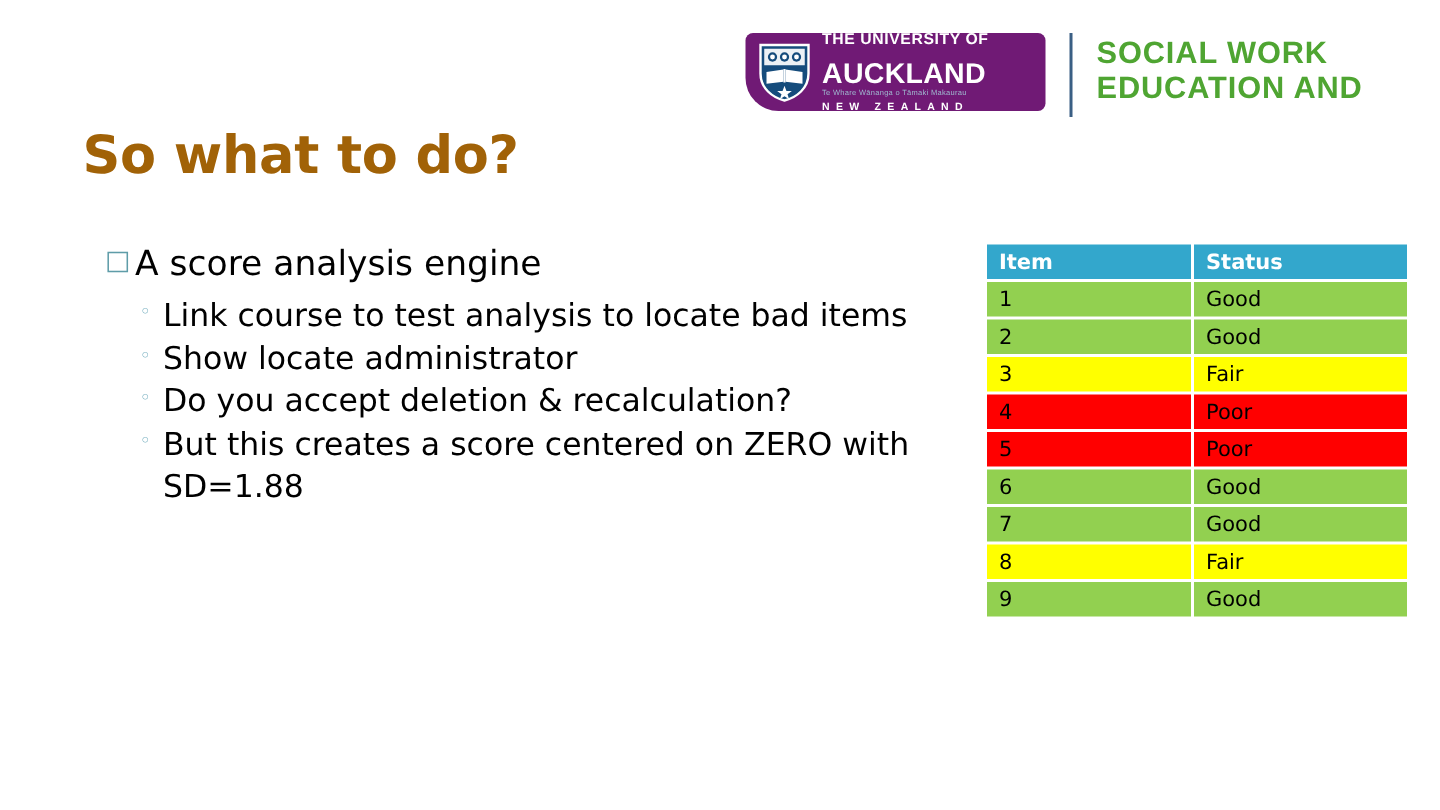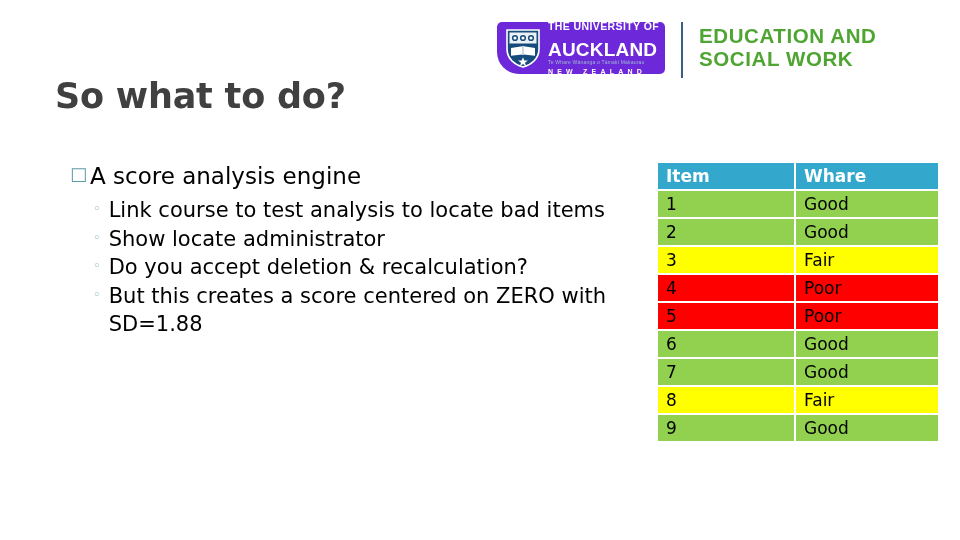--- a/index.html
+++ b/index.html
@@ -20,23 +20,23 @@
     position: absolute;
     left: 497px;
     top: 22px;
     width: 440px;
     height: 60px;
     display: flex;
     align-items: flex-start;
   }
 
   #ua-logo {
-    width: 168px;
+    width: 200px;
     height: 52px;
-    background: #6d28d9;
+    background: #701a75;
     border-radius: 5px 5px 5px 22px;
     display: flex;
     align-items: center;
     padding-left: 6px;
     box-sizing: border-box;
     flex: none;
   }
 
   #ua-crest {
     width: 40px;
@@ -102,25 +102,25 @@
     font-family: "Liberation Sans", sans-serif;
     font-size: 20.5px;
     font-weight: bold;
     letter-spacing: 0.6px;
   }
 
   
   #slide-title {
     position: absolute;
     left: 55px;
-    top: 76px;
+    top: 84px;
     font-family: "DejaVu Sans", sans-serif;
     font-size: 35px;
     font-weight: bold;
-    color: #404040;
+    color: #a16207;
     letter-spacing: -0.2px;
   }
 
   
   #body-content {
     position: absolute;
     left: 70px;
     top: 163px;
     width: 575px;
   }
@@ -178,21 +178,21 @@
     width: 280px;
     border-collapse: separate;
     border-spacing: 2px 2px;
     table-layout: fixed;
     font-family: "DejaVu Sans", sans-serif;
   }
   #status-table th,
   #status-table td {
     padding: 3px 0 3px 8px;
     text-align: left;
-    font-size: 17px;
+    font-size: 14px;
     height: 23px;
     box-sizing: border-box;
     vertical-align: middle;
     margin-left: 27px;
   }
   #status-table th {
     background: #33A7CC;
     color: #ffffff;
     font-weight: bold;
   }
@@ -236,22 +236,22 @@
       <div id="ua-line-the">THE UNIVERSITY OF</div>
       <div id="ua-line-auckland">AUCKLAND</div>
       <div id="ua-line-maori">Te Whare Wānanga o Tāmaki Makaurau</div>
       <div id="ua-line-nz">NEW ZEALAND</div>
     </div>
   </div>
 
   <div id="logo-divider"></div>
 
   <div id="faculty-name">
+    <span>SOCIAL WORK</span>
     <span>EDUCATION AND</span>
-    <span>SOCIAL WORK</span>
   </div>
 </div>
 
 <div id="slide-title">So what to do?</div>
 
 <div id="body-content">
 
   <div class="lvl1">
     <span class="marker">□</span>
     <span class="txt">A score analysis engine</span>
@@ -283,21 +283,21 @@
 </div>
 
 <table id="status-table">
   <colgroup>
     <col class="c-item">
     <col class="c-status">
   </colgroup>
   <thead>
     <tr>
       <th>Item</th>
-      <th>Whare</th>
+      <th>Status</th>
     </tr>
   </thead>
   <tbody id="status-table-body">
       <tr>
         <td class="st-good">1</td>
         <td class="st-good">Good</td>
       </tr>
       <tr>
         <td class="st-good">2</td>
         <td class="st-good">Good</td>

